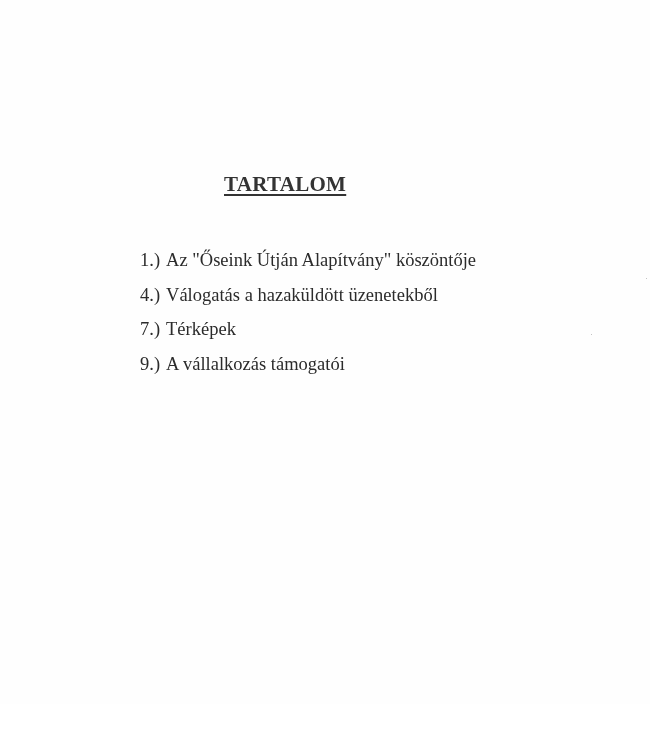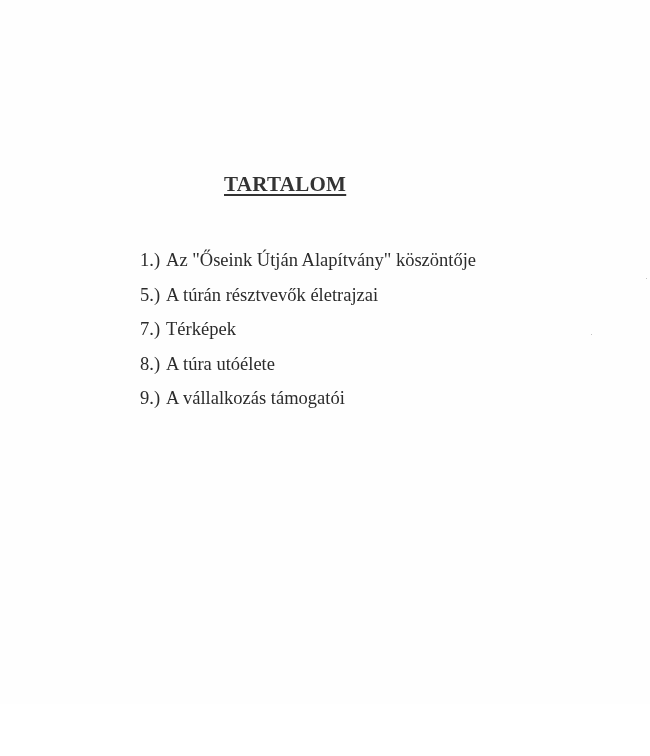--- a/index.html
+++ b/index.html
@@ -65,27 +65,24 @@
 <body>
 
 <div class="page">
   <h1 class="title">TARTALOM</h1>
 
   <ul class="toc">
     <li class="toc-item">
       <span class="toc-num">1.)</span><span>Az "Őseink Útján Alapítvány" köszöntője</span>
     </li>
     <li class="toc-item">
-      <span class="toc-num">5.)</span><span>A túrán résztvevők életrajzai</span>
+      <span class="toc-num">4.)</span><span>Válogatás a hazaküldött üzenetekből</span>
     </li>
     <li class="toc-item">
       <span class="toc-num">7.)</span><span>Térképek</span>
-    </li>
-    <li class="toc-item">
-      <span class="toc-num">8.)</span><span>A túra utóélete</span>
     </li>
     <li class="toc-item">
       <span class="toc-num">9.)</span><span>A vállalkozás támogatói</span>
     </li>
   </ul>
 
   <span class="speck" style="left:646px;top:278px;"></span>
   <span class="speck" style="left:591px;top:334px;"></span>
 </div>
 

